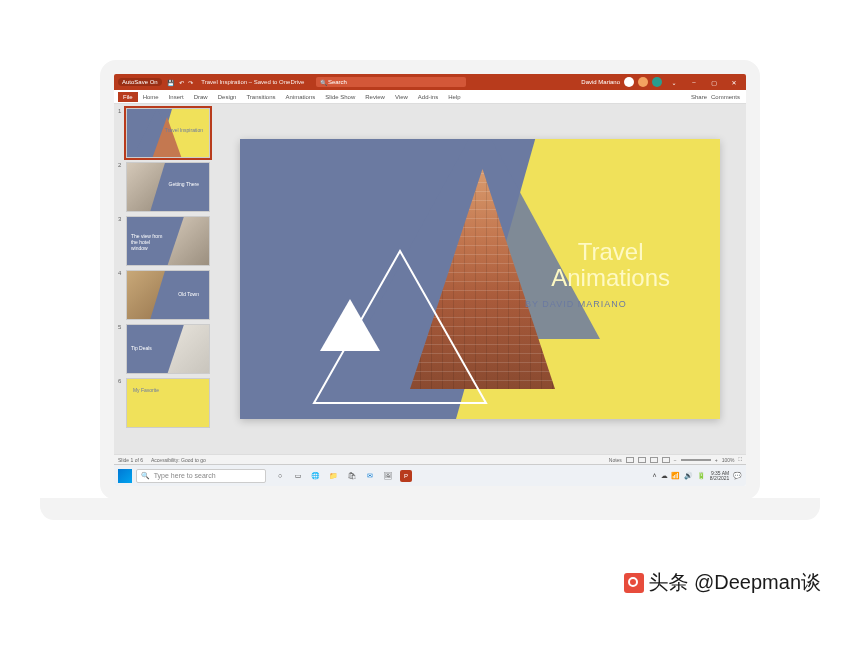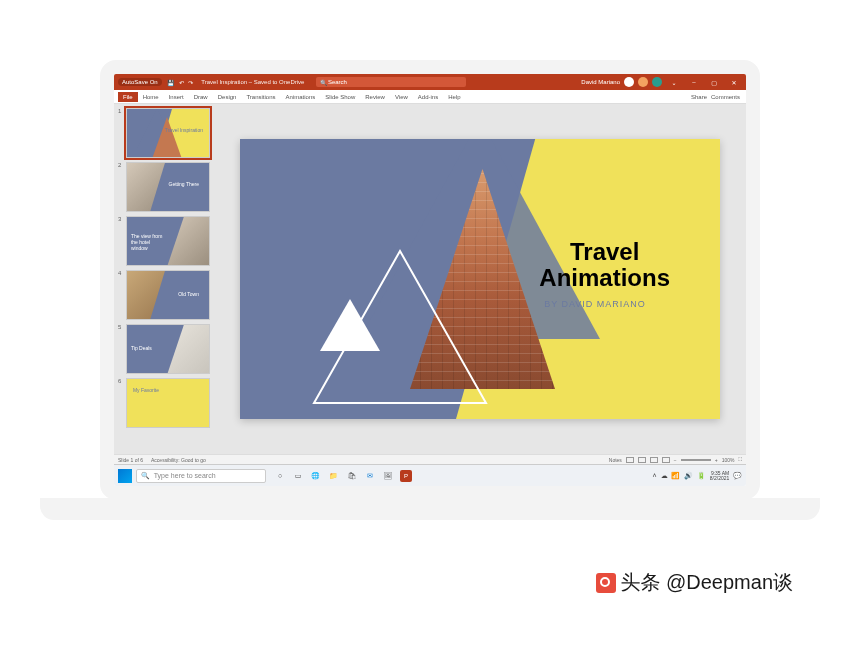--- a/index.html
+++ b/index.html
@@ -32,37 +32,37 @@
 .thumb .photo { position: absolute; background: linear-gradient(135deg,#d4c8b8,#9a8e7e); }
 .thumb svg { position: absolute; top: 0; left: 0; }
 
 .slide-area { flex: 1; display: flex; align-items: center; justify-content: center; padding: 10px; }
 .slide { width: 480px; height: 280px; background: #6b7aa1; position: relative; overflow: hidden; box-shadow: 0 2px 8px rgba(0,0,0,0.2); }
 .slide .yellow-overlay { position: absolute; right: 0; top: 0; width: 55%; height: 100%; background: #f0e15a; clip-path: polygon(30% 0, 100% 0, 100% 100%, 0 100%); }
 .slide .tri-big { position: absolute; left: 120px; top: -20px; width: 0; height: 0; border-left: 120px solid transparent; border-right: 120px solid transparent; border-bottom: 220px solid rgba(107,122,161,0.85); }
 .slide .building { position: absolute; left: 170px; top: 30px; width: 145px; height: 220px; background: linear-gradient(180deg,#d89b6e 0%,#c47850 30%,#a85a3a 60%,#8a4a30 100%); clip-path: polygon(50% 0%, 0% 100%, 100% 100%); }
 .slide .building::before { content: ""; position: absolute; inset: 0; background: repeating-linear-gradient(0deg,transparent 0 8px,rgba(255,255,255,0.15) 8px 9px), repeating-linear-gradient(90deg,transparent 0 10px,rgba(0,0,0,0.1) 10px 11px); }
 .slide .tri-small-white { position: absolute; left: 80px; top: 160px; width: 0; height: 0; border-left: 30px solid transparent; border-right: 30px solid transparent; border-bottom: 52px solid #fff; }
-.slide .title { position: absolute; right: 50px; top: 100px; text-align: center; color: #000000; font-size: 24px; font-weight: 700; line-height: 1.1; }
-.slide .author { position: absolute; right: 55px; top: 160px; color: #6b7aa1; font-size: 9px; letter-spacing: 1px; text-align: center; width: 140px; }
+.slide .title { position: absolute; right: 50px; top: 100px; text-align: center; color: #fef9c3; font-size: 24px; font-weight: 400; line-height: 1.1; }
+.slide .author { position: absolute; right: 55px; top: 160px; color: #6b7aa1; font-size: 9px; letter-spacing: 1px; width: 140px; }
 .slide .outline-tri { position: absolute; left: 70px; bottom: 12px; }
 
 .statusbar { height: 10px; background: #f3f3f3; border-top: 1px solid #ddd; display: flex; align-items: center; font-size: 5px; color: #666; padding: 0 4px; }
 .statusbar .right { margin-left: auto; display: flex; align-items: center; gap: 4px; }
 .statusbar .view-btn { width: 8px; height: 6px; border: 1px solid #999; }
 
 .taskbar { position: absolute; bottom: 0; left: 0; right: 0; height: 22px; background: #eef1f5; border-top: 1px solid #ccc; display: flex; align-items: center; padding: 0 4px; font-size: 7px; color: #444; }
 .taskbar .start { width: 14px; height: 14px; background: linear-gradient(135deg,#0078d4,#00a4ef); margin-right: 4px; }
 .taskbar .search-box { background: #fff; border: 1px solid #ccc; border-radius: 2px; height: 14px; width: 130px; display: flex; align-items: center; padding: 0 4px; margin-right: 8px; }
 .taskbar .task-icons { display: flex; gap: 6px; }
 .taskbar .tray { margin-left: auto; display: flex; align-items: center; gap: 4px; }
 .taskbar .clock { text-align: right; line-height: 1; font-size: 5px; }
 .ti { width: 12px; height: 12px; display: flex; align-items: center; justify-content: center; border-radius: 2px; }
 
-.watermark { position: absolute; right: 72px; bottom: 50px; font-size: 20px; color: #1a1a1a; font-weight: 500; display: flex; align-items: center; gap: 4px; }
+.watermark { position: absolute; right: 44px; bottom: 50px; font-size: 20px; color: #1a1a1a; font-weight: 500; display: flex; align-items: center; gap: 4px; }
 .watermark .w-icon { width: 20px; height: 20px; background: #e74c3c; border-radius: 3px; position: relative; }
 .watermark .w-icon::after { content: ""; position: absolute; left: 4px; top: 4px; width: 6px; height: 6px; border: 2px solid #fff; border-radius: 50%; }
 </style>
 </head>
 <body>
 
 <div class="laptop-frame">
 
   <div class="titlebar">
     <span class="autosave">

